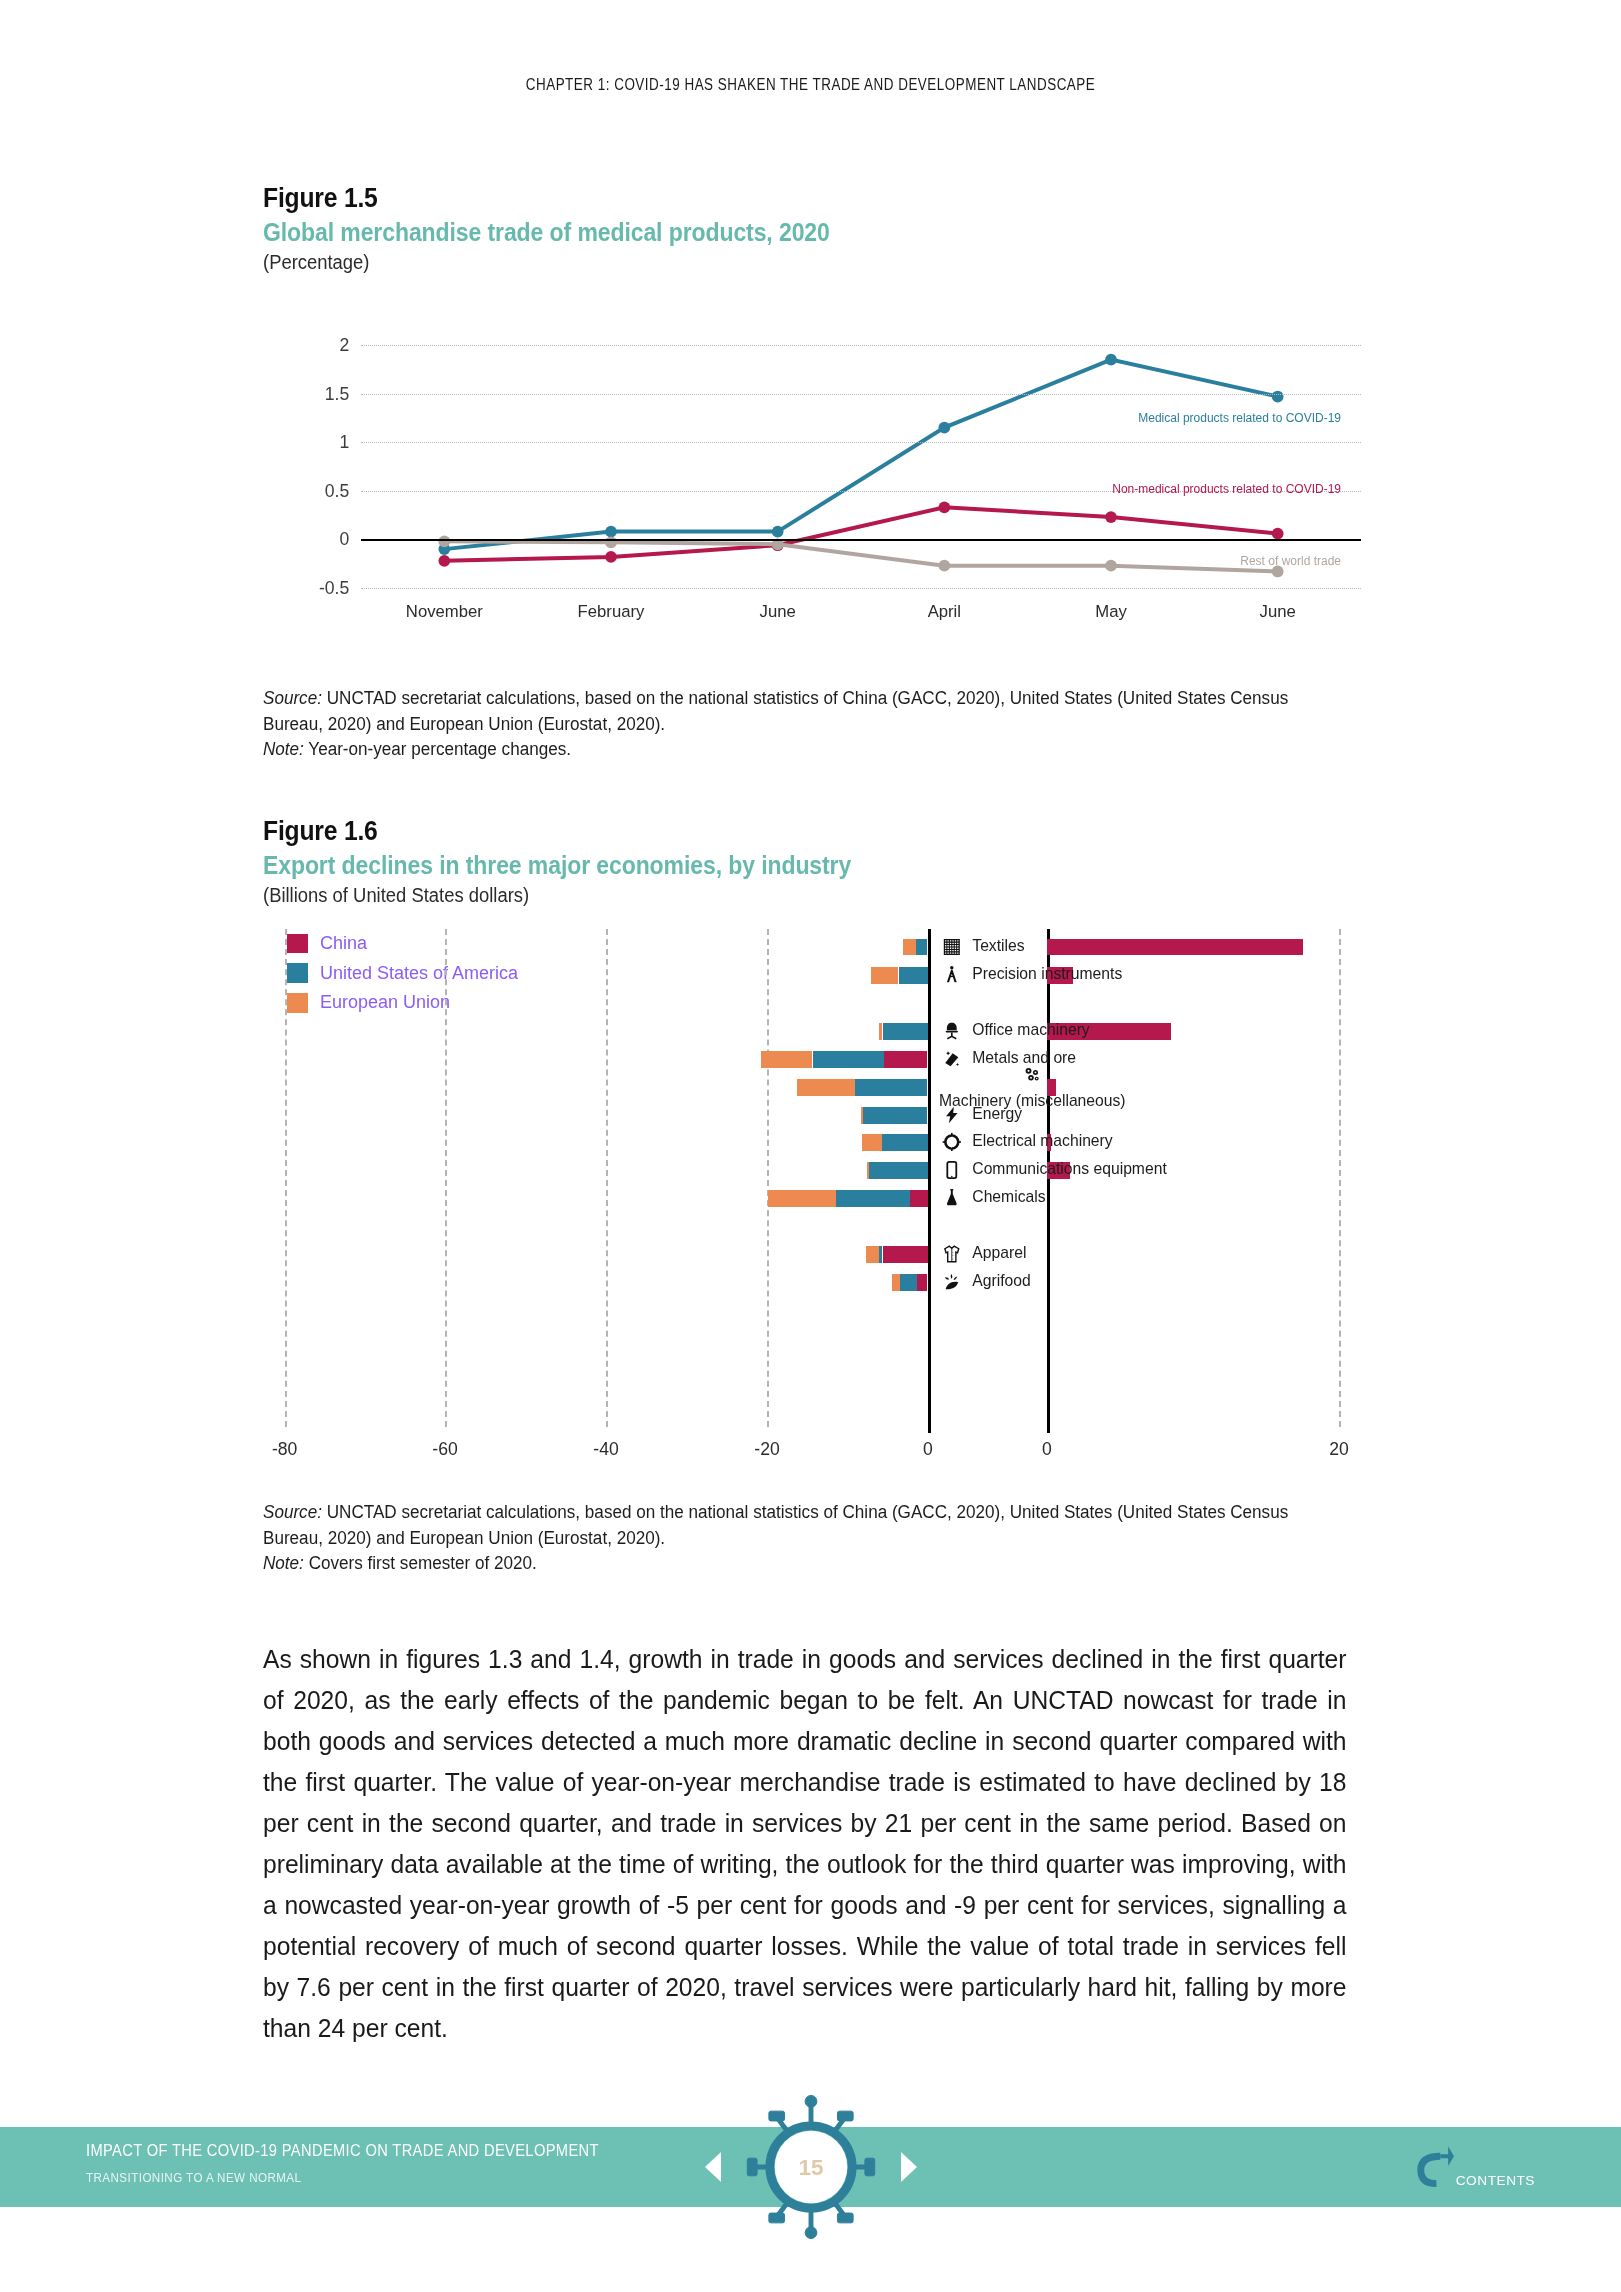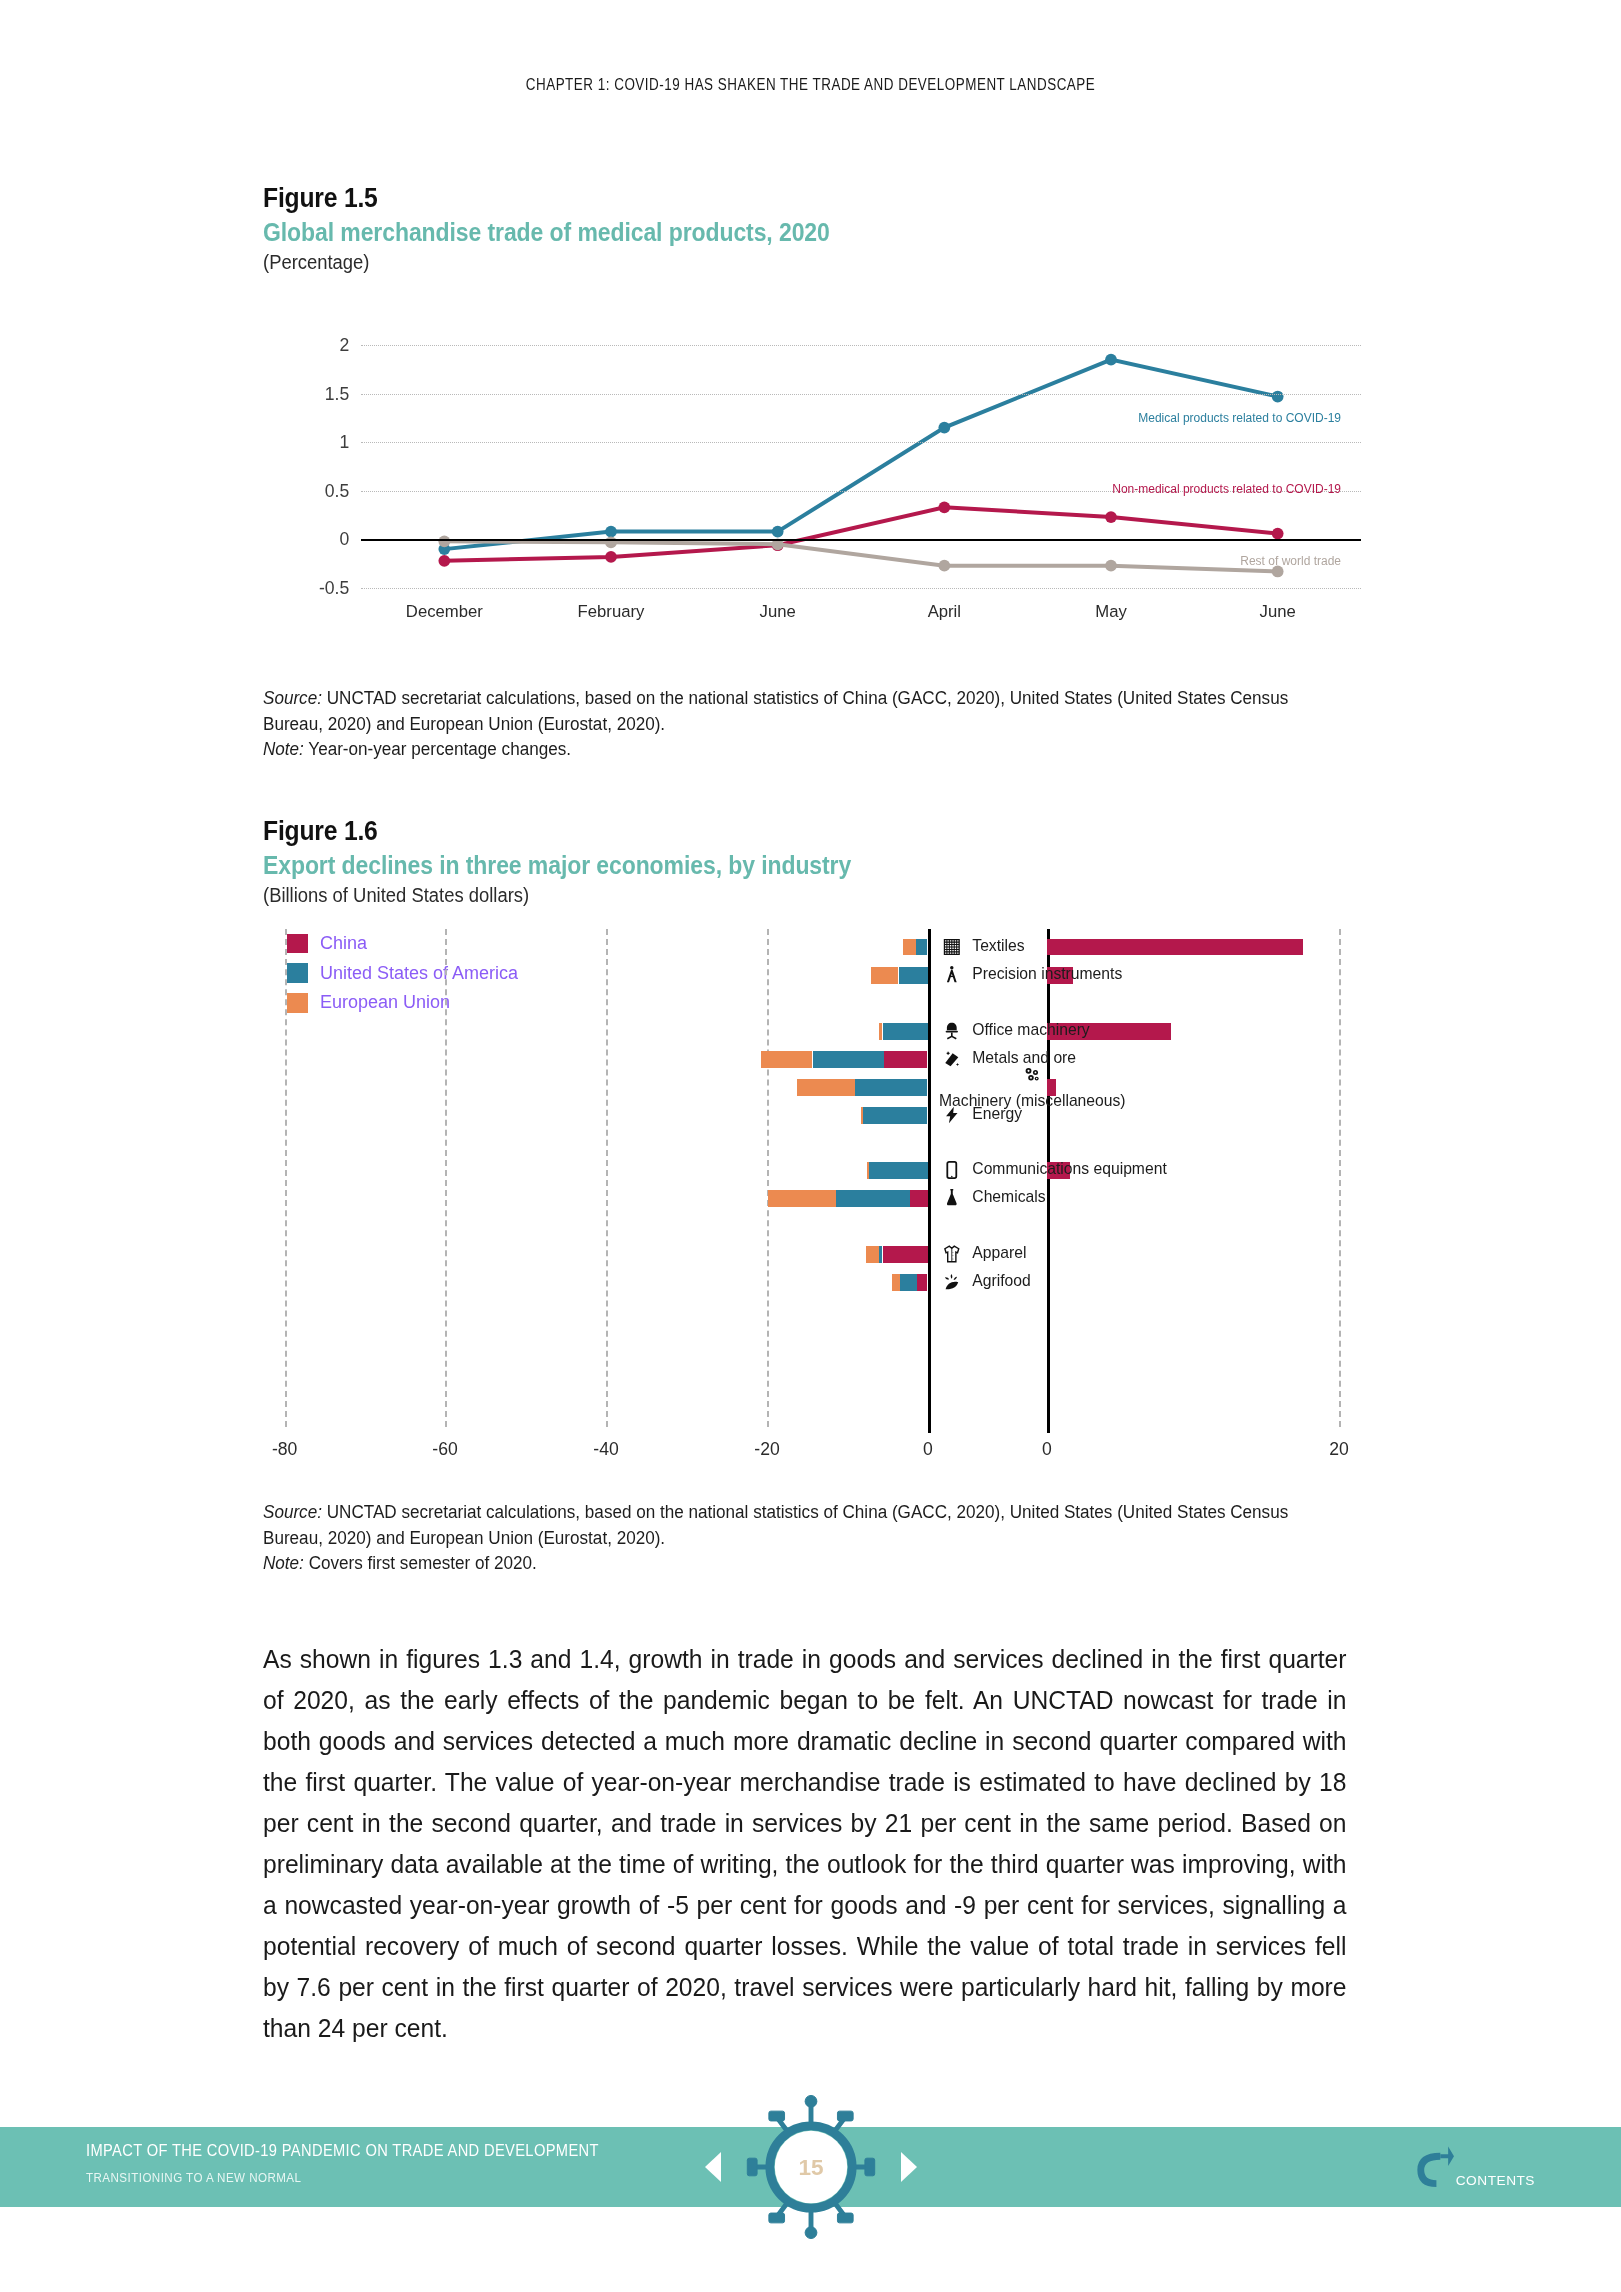--- a/index.html
+++ b/index.html
@@ -193,21 +193,21 @@
       <div class="zeroline" style="top: 80%;"></div>
       <div class="ytick" style="top: 80%;">0</div>
       <div class="gridline" style="top: 60%;"></div>
       <div class="ytick" style="top: 60%;">0.5</div>
       <div class="gridline" style="top: 40%;"></div>
       <div class="ytick" style="top: 40%;">1</div>
       <div class="gridline" style="top: 20%;"></div>
       <div class="ytick" style="top: 20%;">1.5</div>
       <div class="gridline" style="top: 0%;"></div>
       <div class="ytick" style="top: 0%;">2</div>
-      <div class="xtick" style="left: 8.33333%;">December</div>
+      <div class="xtick" style="left: 8.33333%;">November</div>
       <div class="xtick" style="left: 25%;">February</div>
       <div class="xtick" style="left: 41.6667%;">June</div>
       <div class="xtick" style="left: 58.3333%;">April</div>
       <div class="xtick" style="left: 75%;">May</div>
       <div class="xtick" style="left: 91.6667%;">June</div>
       <div class="series-label" style="top: 30%; left: 98%; color: rgb(43, 127, 158);">Medical products related to COVID-19</div>
       <div class="series-label" style="top: 59.2%; left: 98%; color: rgb(180, 24, 76);">Non-medical products related to COVID-19</div>
       <div class="series-label" style="top: 88.8%; left: 98%; color: rgb(176, 166, 159);">Rest of world trade</div>
     </div>
 </div>
@@ -353,20 +353,40 @@
       <div class="row" style="top: 172px;">
         <div class="seg" style="background: rgb(43, 127, 158); left: 600px; width: 64px;"></div>
         <div class="seg" style="background: rgb(236, 138, 80); left: 598px; width: 2.4px;"></div>
         <div class="cat" style="left: 676px;">
           <span class="ic">
             <svg width="21.6" height="19.6" viewBox="0 0 24 24" fill="#111">
               <path d="M14.5 2 L5 13.5 h5 L8.5 22 L19 9.5 h-5.3z"></path>
             </svg>
           </span>
           <span>Energy</span>
+        </div>
+      </div>
+      <div class="row" style="top: 199px;">
+        <div class="seg" style="background: rgb(180, 24, 76); left: 784px; width: 4.4px;"></div>
+        <div class="seg" style="background: rgb(43, 127, 158); left: 619px; width: 46px;"></div>
+        <div class="seg" style="background: rgb(236, 138, 80); left: 599px; width: 20px;"></div>
+        <div class="cat" style="left: 676px;">
+          <span class="ic">
+            <svg width="21.6" height="19.6" viewBox="0 0 24 24" fill="#111">
+              <path d="M12 2.5a9.5 9.5 0 1 0 0 19 9.5 9.5 0 0 0 0-19zm0 3.2a6.3 6.3 0 1 1 0 12.6 6.3 6.3 0 0 1 0-12.6z"></path>
+          <path d="M13 5 L8.5 13 h3.2 L11 20 l5-8.6h-3.4z" fill="#fff"></path>
+          <g>
+                <rect x="11" y="0.8" width="2" height="3"></rect>
+                <rect x="11" y="20.2" width="2" height="3"></rect>
+          <rect x="0.8" y="11" width="3" height="2"></rect>
+                <rect x="20.2" y="11" width="3" height="2"></rect>
+              </g>
+            </svg>
+          </span>
+          <span>Electrical machinery</span>
         </div>
       </div>
       <div class="row" style="top: 227px;">
         <div class="seg" style="background: rgb(180, 24, 76); left: 784px; width: 23.4px;"></div>
         <div class="seg" style="background: rgb(43, 127, 158); left: 606px; width: 59px;"></div>
         <div class="seg" style="background: rgb(236, 138, 80); left: 604px; width: 1.6px;"></div>
         <div class="cat" style="left: 676px;">
           <span class="ic">
             <svg width="21.6" height="19.6" viewBox="0 0 24 24" fill="#111">
               <rect x="6.5" y="2" width="11" height="20" rx="2.2" fill="none" stroke="#111" stroke-width="2.2"></rect>

